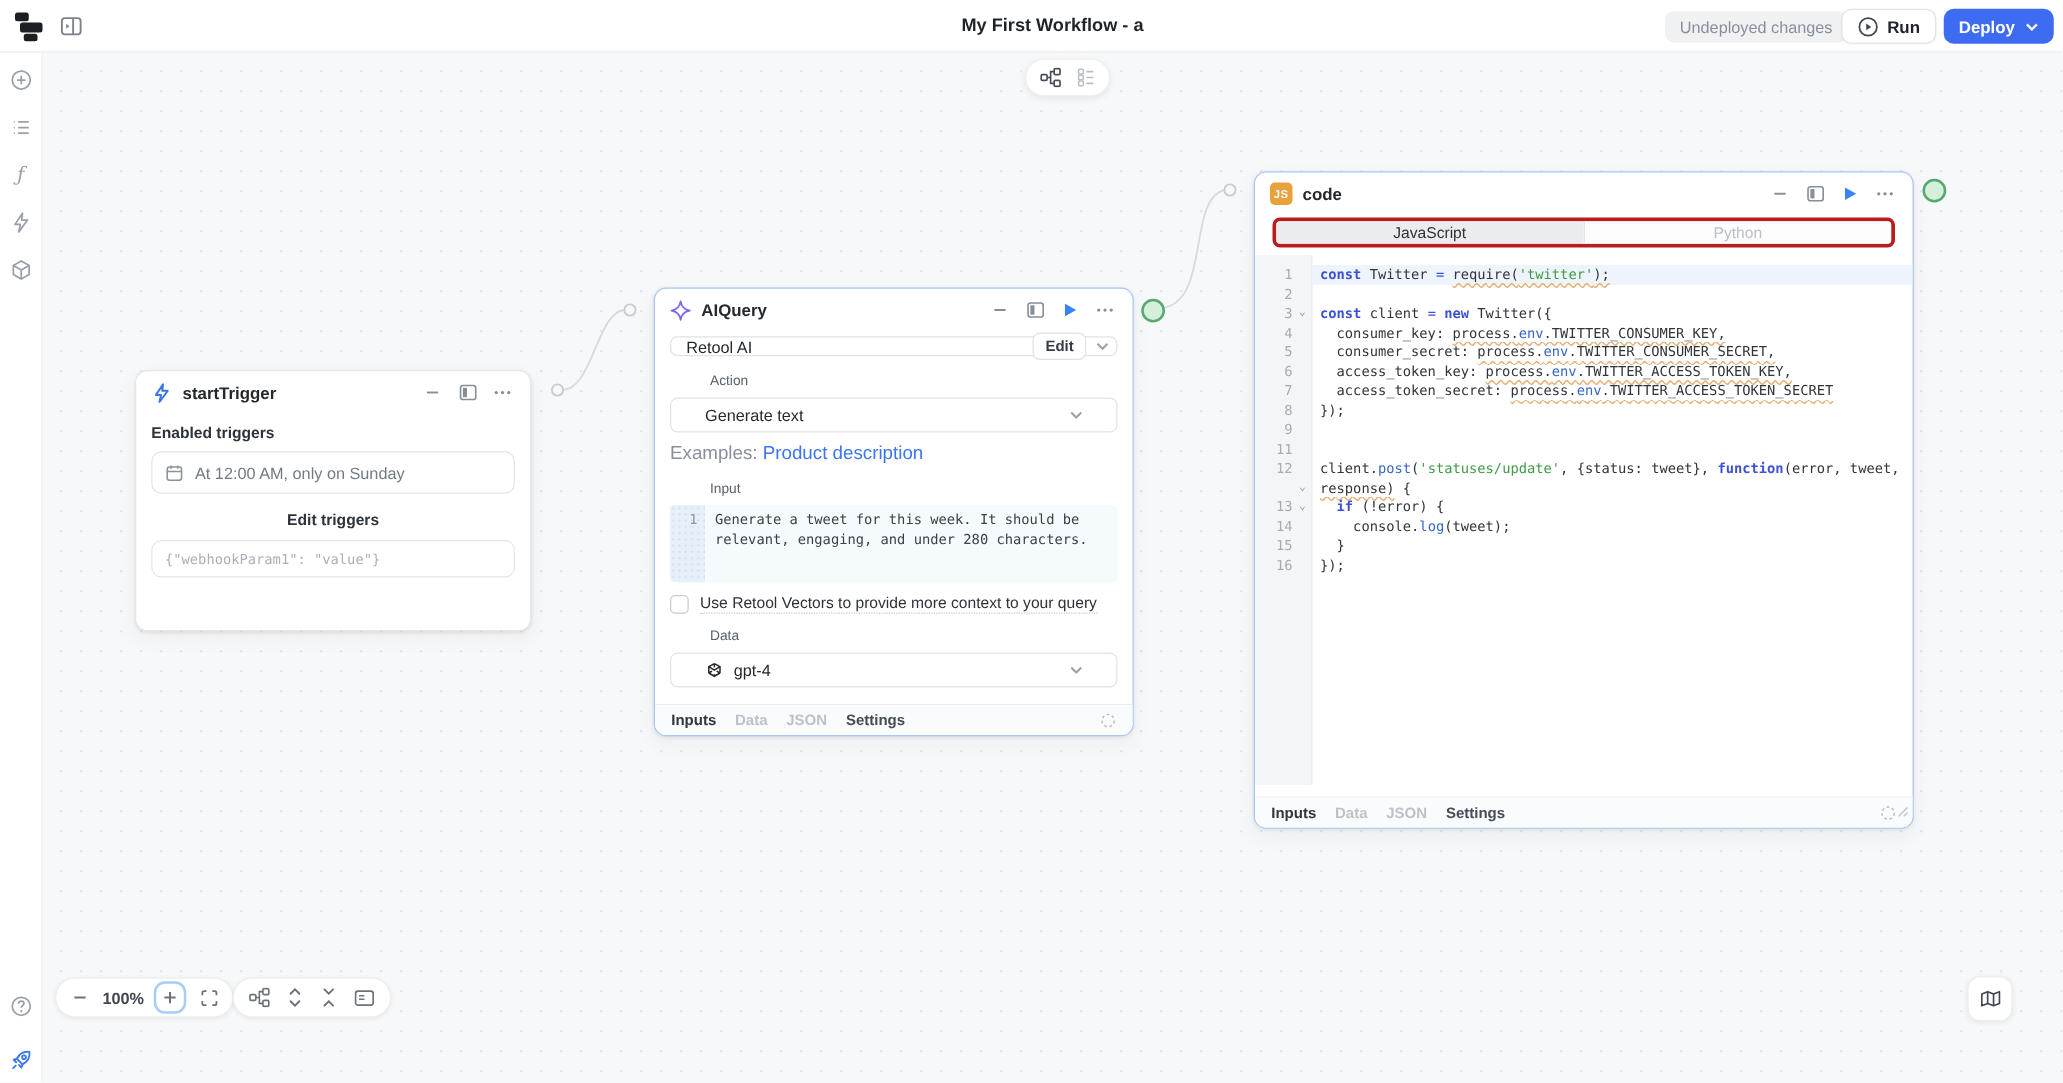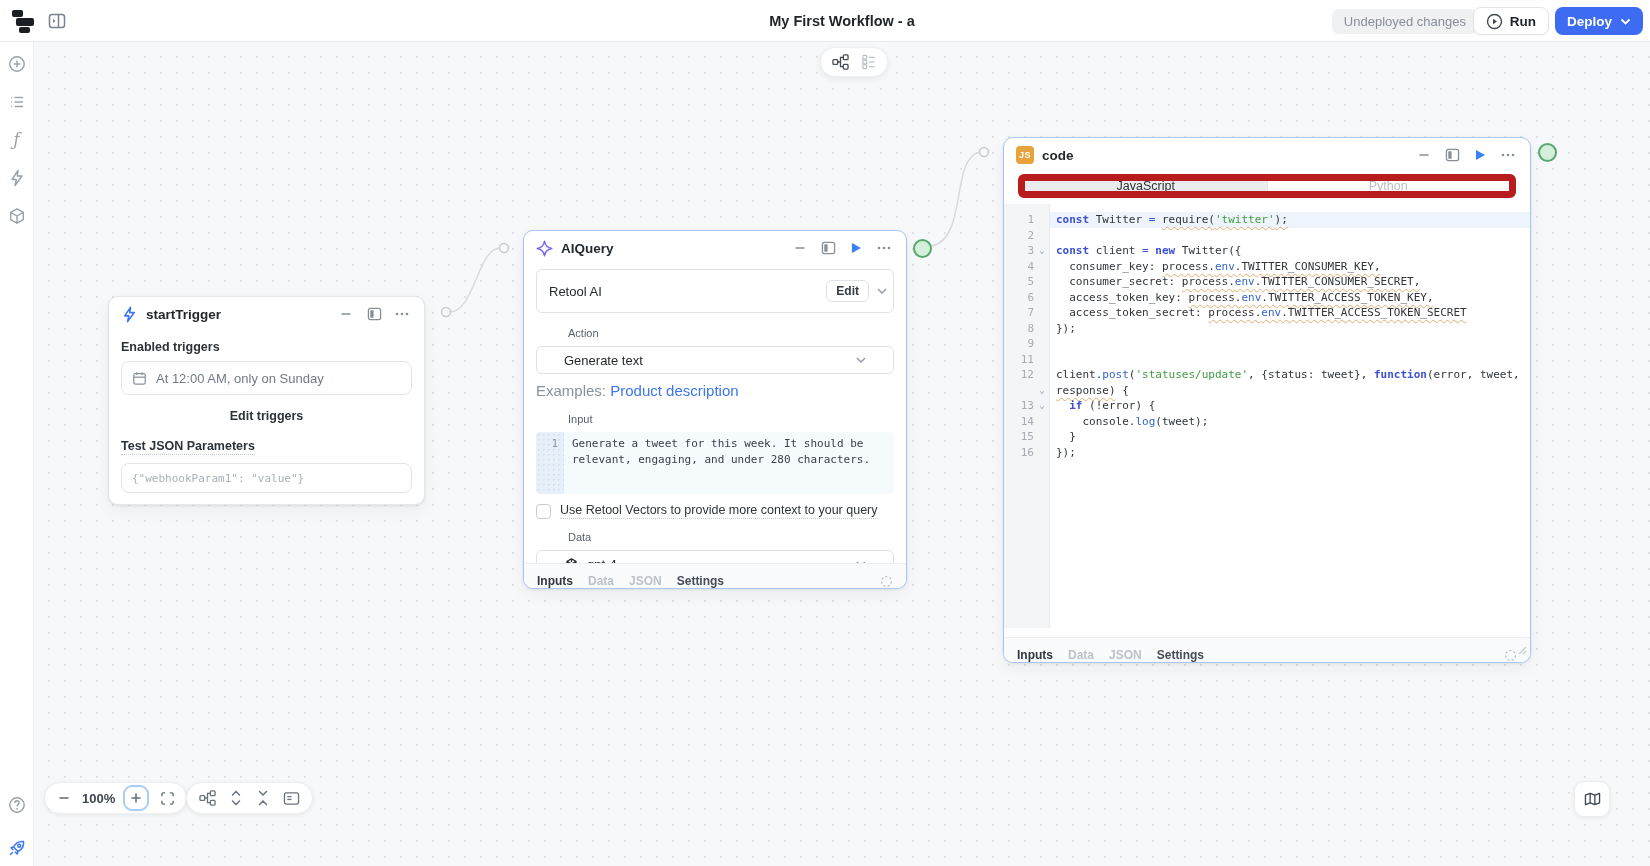--- a/index.html
+++ b/index.html
@@ -42,54 +42,54 @@
   .node-header { height:34px; display:flex; align-items:center; padding:0 12px; gap:8px; }
   .node-title { font-size:13.5px; font-weight:700; color:#24292e; flex:0 0 auto; }
   .hdr-spacer { flex:1; }
   .hdr-btn { display:flex; align-items:center; justify-content:center; width:20px; height:20px; color:#868e98; cursor:pointer; }
   .lbl { font-size:12.5px; font-weight:700; color:#2d333a; }
   .lbl-soft { font-size:11px; font-weight:400; color:#56606b;margin-left:32px; }
   .dotted-u { border-bottom:1px dotted #c5cad0; padding-bottom:1px; }
   .select { display:flex; align-items:center; background:#fff; border:1px solid #e0e3e6; border-radius:6px; height:28px; padding:0 27px; cursor:pointer; }
   .select .val { font-size:13px; color:#24292e; }
   .chev { margin-left:auto; color:#9aa1ab; }
-  .footer { position:absolute; left:0; right:0; bottom:0; height:25px; background:#fafbfc; border-top:1px solid #ebedef; border-radius:0 0 9px 9px; display:flex; align-items:flex-end; gap:15px; padding:0 13px; }
+  .footer { position:absolute; left:0; right:0; bottom:0; height:25px; background:#fafbfc; border-top:1px solid #ebedef; border-radius:0 0 9px 9px; display:flex; align-items:center; gap:15px; padding:0 13px; }
   .ftab { font-size:12px; font-weight:700; cursor:pointer; }
   .ftab-active { color:#30363d; }
   .ftab-muted { color:#bcc2ca; }
   .ftab-default { color:#454c56; }
   .footer-right { margin-left:auto; display:flex; align-items:center; color:#b9bfc7; }
 
   
   .node-start { left:108px; top:296px; width:317px; height:209px; }
   .trigger-box { margin:6px 12px 0; height:34px; border:1px solid #e3e5e8; border-radius:8px; display:flex; align-items:center; gap:9px; padding:0 10px; background:#fff; }
   .trigger-box span { font-size:13px; color:#717a85; }
   .edit-triggers { margin-top:14px; text-align:center; font-size:12.5px; font-weight:700; color:#2d333a; cursor:pointer; }
   .json-input { margin:9px 12px 0; height:30px; border:1px solid #e3e5e8; border-radius:8px; display:flex; align-items:center; padding:0 10px; background:#fff; }
   .json-input span { font-family:"DejaVu Sans Mono", monospace; font-size:11px; color:#a9b0b9; }
 
   
   .node-ai { left:523px; top:230px; width:384px; height:359px; }
   .ai-body { padding:4px 12px 0; }
-  .name-row { display:flex; align-items:center; border:1px solid #e0e3e6; border-radius:6px; height:44px; padding:0 6px 0 12px; gap:8px; }
+  .name-row { display:flex; align-items:center; border:1px solid #e0e3e6; border-radius:6px; height:16px; padding:0 6px 0 12px; gap:8px; }
   .name-row .val { font-size:13px; color:#24292e; flex:1; }
   .edit-btn { height:22px; padding:0 9px; border:1px solid #dfe2e5; border-radius:6px; background:#fff; font-size:12px; font-weight:700; color:#343b44; cursor:pointer; }
   .examples { margin-top:8px; font-size:15px; color:#87909e; }
   .examples a { color:#3b76f0; text-decoration:none; cursor:pointer; }
   .ai-editor { margin-top:5px; display:flex; border-radius:4px; overflow:hidden; height:62px; }
   .ai-gutter { width:28px; background:#e7eff8; background-image:radial-gradient(#d2e2f2 1px, transparent 1px); background-size:5px 5px; font-family:"DejaVu Sans Mono", monospace; font-size:11px; color:#8d96a2; text-align:right; padding:4px 6px 0 0; line-height:15.5px; }
   .ai-code { flex:1; background:#f5fafd; padding:4px 0 0 8px; font-family:"DejaVu Sans Mono", monospace; font-size:11px; color:#3a4149; line-height:15.5px; white-space:pre; }
   .chk-row { margin-top:9px; display:flex; align-items:center; gap:9px; }
   .chk { width:15px; height:15px; border:1.5px solid #c6ccd2; border-radius:4px; background:#fff; cursor:pointer; flex:0 0 auto; }
   .chk-label { font-size:12.5px; color:#2d333a; border-bottom:1px dotted #c5cad0; padding-bottom:1px; }
   .sp-8 { height:8px; } .sp-10 { height:10px; } .sp-5 { height:5px; }
 
   
   .node-code { left:1003px; top:137px; width:528px; height:526px; }
-  .lang-tabs { margin:2px 14px 5px; height:24px; display:flex; border:7px solid #b91c1c; border-radius:6px; overflow:hidden; }
+  .lang-tabs { margin:2px 14px 5px; height:24px; display:flex; border:3px solid #b91c1c; border-radius:6px; overflow:hidden; }
   .lang-tab { flex:1; display:flex; align-items:center; justify-content:center; font-size:12.5px; cursor:pointer; }
   .lang-tab.on { background:#ebecee; color:#2d333a; font-weight:400; }
   .lang-tab.off { background:#fdfdfd; color:#b9bfc8; border-left:1px solid #e3e5e8; }
   .js-badge { width:18px; height:18px; border-radius:4px; background:#e8a23c; color:#fff; font-size:9px; font-weight:700; display:flex; align-items:center; justify-content:center; letter-spacing:.5px; }
   .code-editor { position:relative; margin-top:6px; height:424px; overflow:hidden; }
   .code-gutter-bg { position:absolute; left:0; top:0; width:46px; height:100%; background:#f4f5f7; border-right:1px solid #ececee; }
   .code-lines { position:relative; padding-top:8px; font-family:"DejaVu Sans Mono", monospace; font-size:11px; line-height:15.5px; }
   .code-row { display:flex; height:15.5px; }
   .g-num { width:30px; text-align:right; color:#a6acb5; flex:0 0 auto; }
   .g-fold { width:16px; text-align:center; color:#8f969f; font-size:9px; flex:0 0 auto; }
@@ -268,23 +268,20 @@
     <div class="trigger-box">
       <svg width="15" height="15" viewBox="0 0 17 17" fill="none" stroke="#8a929c" stroke-width="1.4">
           <rect x="2" y="3" width="13" height="12" rx="2"></rect>
           <line x1="5.5" y1="1.5" x2="5.5" y2="4.5"></line>
           <line x1="11.5" y1="1.5" x2="11.5" y2="4.5"></line>
           <line x1="2" y1="7" x2="15" y2="7"></line>
         </svg>
       <span>At 12:00 AM, only on Sunday</span>
     </div>
     <div class="edit-triggers">Edit triggers</div>
-    <div style="padding:13px 12px 0;">
-      <span class="lbl dotted-u">Test JSON Parameters</span>
-    </div>
     <div class="json-input">
       <span>{"webhookParam1": "value"}</span>
     </div>
   </div>
 
   <div class="node selected node-ai">
     <div class="node-header">
       <svg width="17" height="17" viewBox="0 0 18 18" fill="none" stroke="#7d66f3" stroke-width="1.5" stroke-linejoin="round">
           <path d="M9 1.2 C9.6 5 12.2 8.3 16.8 9 C12.2 9.7 9.6 13 9 16.8 C8.4 13 5.8 9.7 1.2 9 C5.8 8.3 8.4 5 9 1.2 Z"></path>
         </svg>

